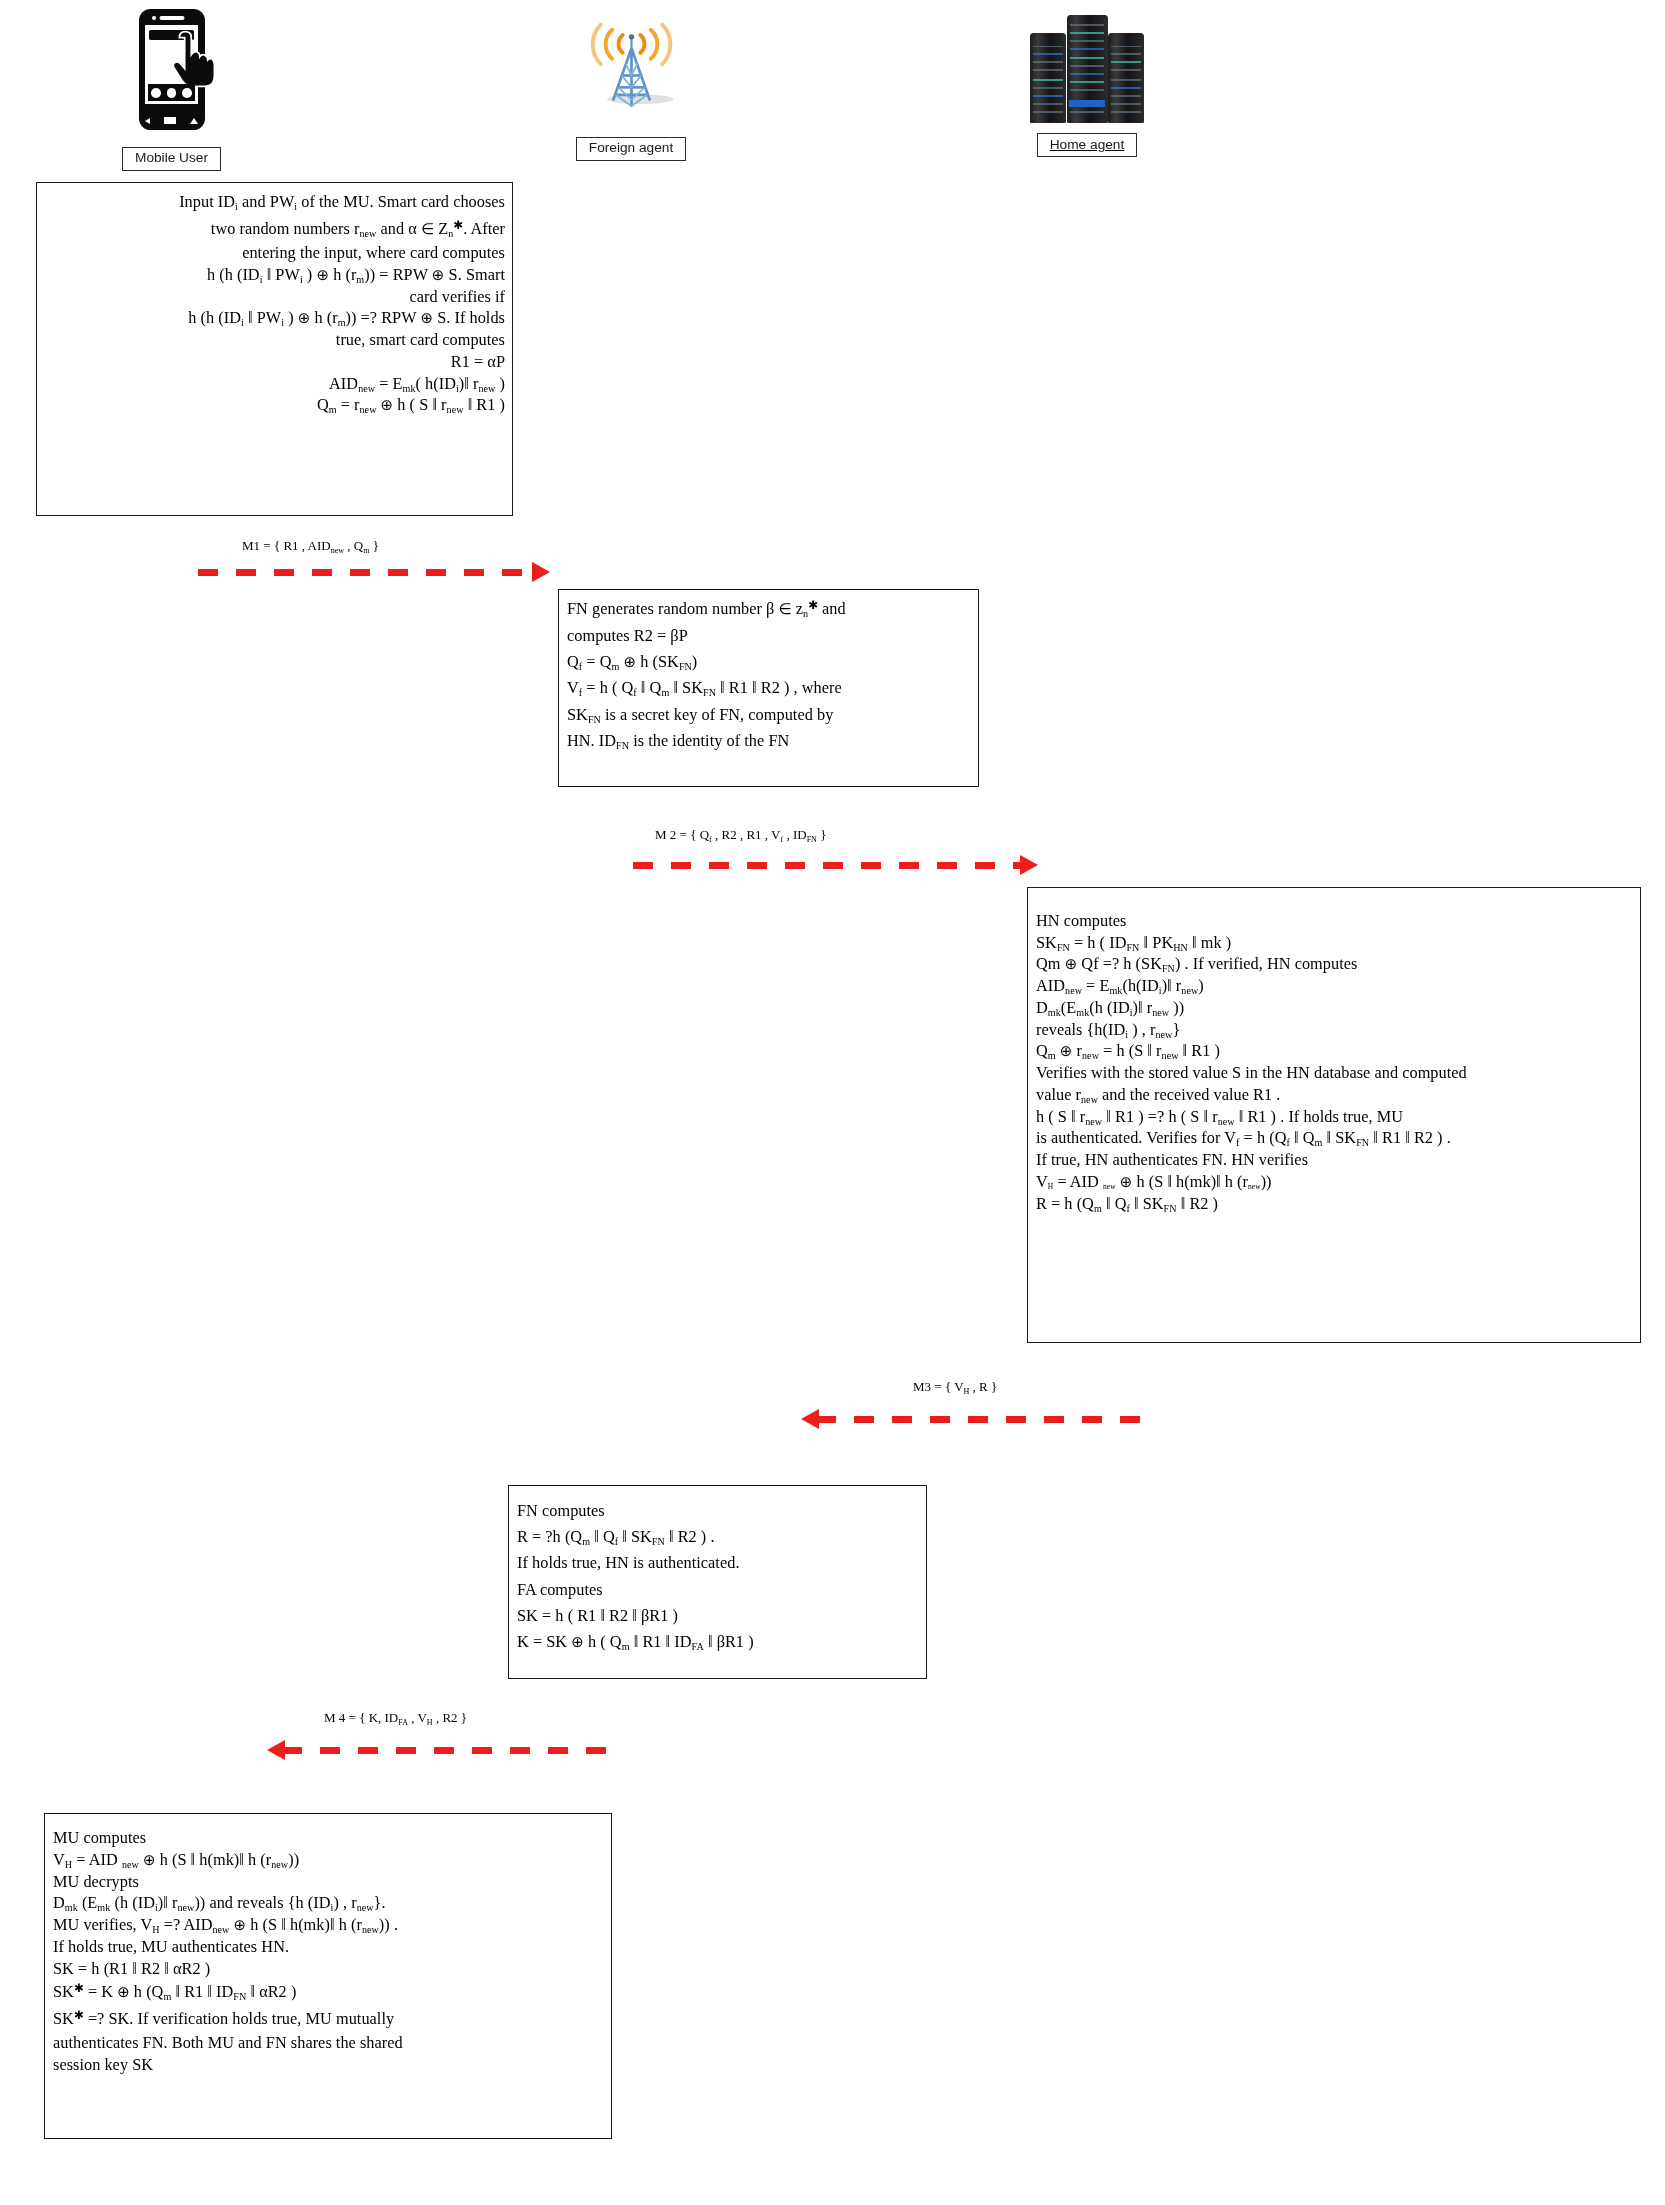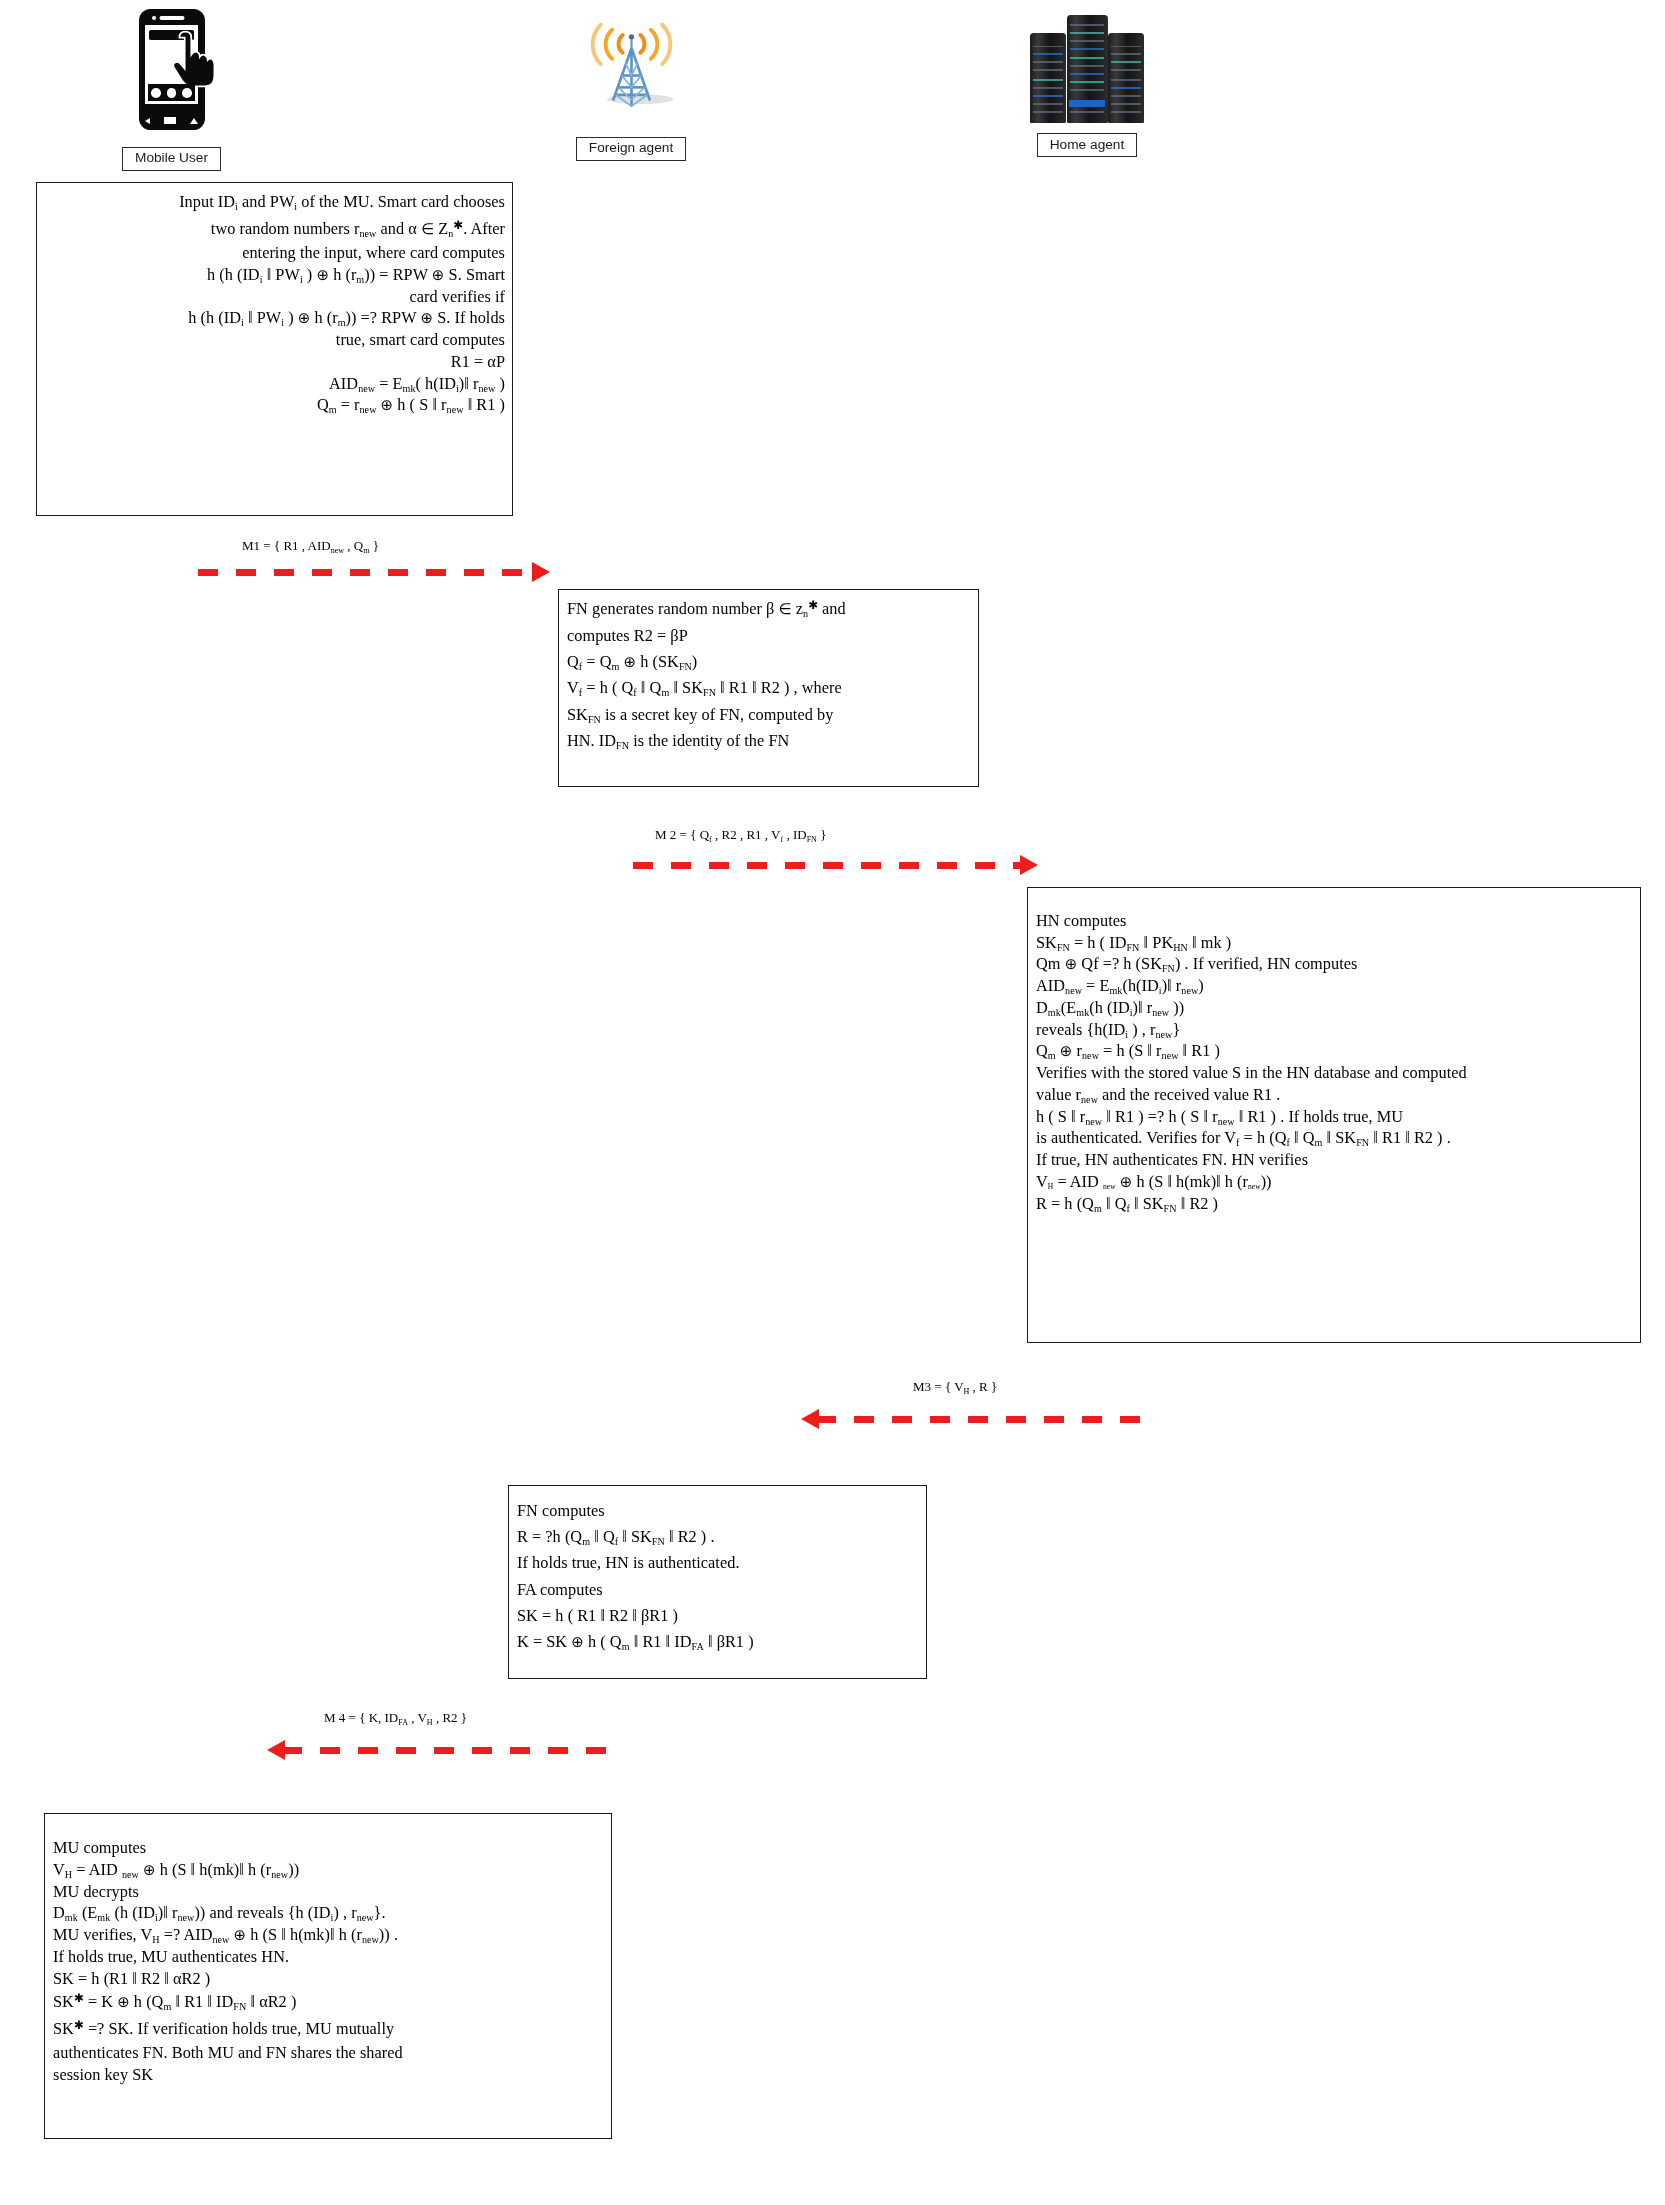--- a/index.html
+++ b/index.html
@@ -197,21 +197,21 @@
       </div>
       <div class="navrow">
         <div class="nav-back"></div>
         <div class="nav-menu"></div>
         <div class="nav-up"></div>
       </div>
     </div>
     <div class="actor-label" style="margin-top:17px;">Mobile User</div>
   </div>
 
-  <div class="actor" style="left:1014px;top:4.4px;width:146px;">
+  <div class="actor" style="left:1014px;top:4.4px;width:146px;text-decoration:underline;">
     <div class="servers">
       <div class="rack side">
         <div class="led" style="top:12.3px"></div>
           <div class="led blue" style="top:20px"></div>
         <div class="led" style="top:28px"></div>
           <div class="led" style="top:36px"></div>
         <div class="led teal" style="top:46px"></div>
           <div class="led" style="top:54px"></div>
         <div class="led blue" style="top:62px"></div>
           <div class="led" style="top:70px"></div>
@@ -318,21 +318,21 @@
   </div>
 
   <div class="msg" style="left:284px;top:1711px;">
     <div class="msg-label" style="left:40px;top:0;">M 4 = { K, ID<sub>FA</sub> , V<sub>H</sub> , R2 }</div>
     <div class="arrow rtl" style="left:0;top:36px;width:322px;">
       <div class="shaft"></div>
         <div class="head"></div>
     </div>
   </div>
 
-  <div class="stepbox" style="left:44px;top:1813px;width:568px;height:326px;padding-top:23px;">
+  <div class="stepbox" style="left:44px;top:1813px;width:568px;height:326px;padding-top:13px;">
     <div class="line">MU computes</div>
     <div class="line">V<sub>H</sub> = AID <sub>new</sub> <span class="op">⊕</span> h (S ‖ h(mk)‖ h (r<sub>new</sub>))</div>
     <div class="line">MU decrypts</div>
     <div class="line">D<sub>mk</sub> (E<sub>mk</sub> (h (ID<sub>i</sub>)‖ r<sub>new</sub>)) and reveals {h (ID<sub>i</sub>) , r<sub>new</sub>}.</div>
     <div class="line">MU verifies, V<sub>H</sub> =? AID<sub>new</sub> <span class="op">⊕</span> h (S ‖ h(mk)‖ h (r<sub>new</sub>)) .</div>
     <div class="line"> If holds true, MU authenticates HN.</div>
     <div class="line">SK = h (R1 ‖ R2 ‖ αR2 )</div>
     <div class="line wide">SK<sup>✱</sup> = K <span class="op">⊕</span> h (Q<sub>m</sub> ‖ R1 ‖ ID<sub>FN</sub> ‖ αR2 )</div>
     <div class="line wide">SK<sup>✱</sup> =? SK. If verification holds true, MU mutually</div>
     <div class="line">authenticates FN.  Both MU and FN shares the shared</div>

